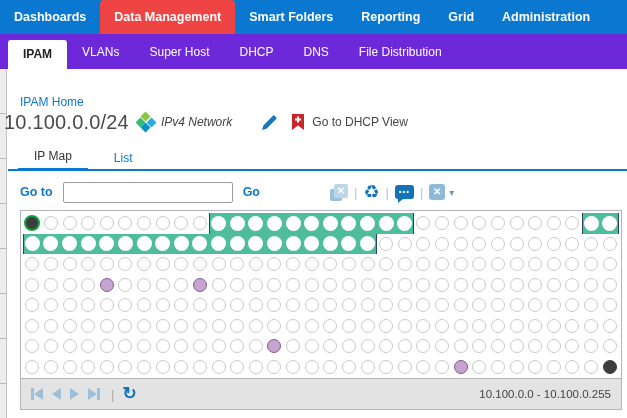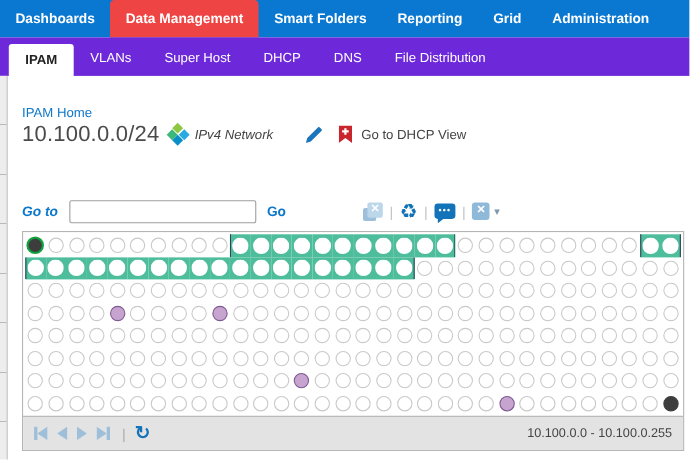--- a/index.html
+++ b/index.html
@@ -21,42 +21,42 @@
   .subnav .sub-item.active { background:#fff; color:#222; font-weight:bold; line-height:29px;
             height:29px; border-radius:3px 3px 0 0; }
 
   
   .gutter { position:absolute; left:0; top:69px; bottom:0; width:7px; background:#ededed;
             border-right:1px solid #c3c3c3;
             background-image:repeating-linear-gradient(to bottom, transparent 0 44px, #b9b9b9 44px 45px); }
 
   
   .breadcrumb { position:absolute; left:20px; top:95px; font-size:12px; color:var(--link,#0d78c9); cursor:pointer; }
-  .title-row { position:absolute; left:20px; top:108px; height:28px; display:flex; align-items:center;justify-content:space-between; }
+  .title-row { position:absolute; left:4px; top:108px; height:28px; display:flex; align-items:center;justify-content:space-between; }
   .page-title { font-size:20px; color:#4a4a4a; letter-spacing:0.2px; }
   .ipv4-icon { position:relative; width:18px; height:18px; margin:0 6px 0 8px; }
   .ipv4-icon i { position:absolute; width:7px; height:7px; transform:rotate(45deg); }
   .ipv4-icon .d-top    { left:5.5px; top:0;     background:#8dc63f; }
   .ipv4-icon .d-left   { left:0;     top:5.5px; background:#3cb878; }
   .ipv4-icon .d-right  { left:11px;  top:5.5px; background:#29abe2; }
   .ipv4-icon .d-bottom { left:5.5px; top:11px;  background:#0a8ec6; }
   .type-label { font-size:12px; color:#444; margin-right:29px;font-style:italic; }
   .edit-pencil { width:17px; height:17px; cursor:pointer; margin-right:14px; }
   .dhcp-bookmark { width:12px; height:16px; cursor:pointer; margin-right:8px; }
   .dhcp-link-label { font-size:12px; color:#444; }
 
   
   .view-tabs { position:absolute; left:8px; top:146px; right:0; height:25px;
                border-bottom:2px solid var(--accent,#0a78d0); display:flex; align-items:flex-end; }
   .view-tab { font-size:12px; padding:0 16px 4px 16px; margin-left:10px; cursor:pointer; color:var(--link,#0d78c9); }
   .view-tab.active { color:#333; border-bottom:3px solid var(--accent,#0a78d0); margin-bottom:-2px; padding-bottom:5px; }
 
   
   .goto-row { position:absolute; left:20px; top:179px; right:0; height:26px; display:flex; align-items:center; }
-  .goto-label { font-size:12.5px; font-weight:bold; color:var(--link,#0d78c9);font-style:italic; }
+  .goto-label { font-size:12.5px; font-weight:bold; color:var(--link,#0d78c9); }
   .goto-input { width:170px; height:21px; margin:0 10px; border:1px solid #9e9e9e; border-radius:2px;
                 font-size:12px; padding:0 5px; color:#333; outline:none; font-family:"Liberation Sans",sans-serif; }
   .goto-go { font-size:12.5px; font-weight:bold; color:var(--link,#0d78c9); cursor:pointer; }
   .mini-toolbar { display:flex; align-items:center; margin-left:70px; }
   .tb-sep { color:#c2c2c2; font-size:13px; margin:0 6px; }
   .icon-export { position:relative; width:18px; height:17px; cursor:pointer; }
   .icon-export .back { position:absolute; left:0; bottom:0; width:12px; height:12px; background:#9dbfda; border-radius:2px; }
   .icon-export .front { position:absolute; right:0; top:0; width:14px; height:14px; background:#bcd6ea; border-radius:2px;
                         color:#fff; font-size:10px; font-weight:bold; text-align:center; line-height:14px; }
   .icon-recycle { color:#1273b8; font-size:18px; line-height:17px; cursor:pointer; }
@@ -135,20 +135,24 @@
     <svg class="edit-pencil" viewBox="0 0 16 16">
       <path fill="#1b75bb" d="M1 15l1.2-4.2L11.5 1.5c.3-.3.8-.3 1.1 0l1.9 1.9c.3.3.3.8 0 1.1L5.2 13.8 1 15z"></path>
     </svg>
     <svg class="dhcp-bookmark" viewBox="0 0 12 16">
       <path fill="#c9252c" d="M0 0h12v16L6 11.5 0 16z"></path>
       <path fill="#ffffff" d="M5 2.5h2v2h2v2H7v2H5v-2H3v-2h2z"></path>
     </svg>
     <span class="dhcp-link-label">Go to DHCP View</span>
   </div>
 
+  <div class="view-tabs">
+    <div class="view-tab active">IP Map</div>
+    <div class="view-tab">List</div>
+  </div>
 
   <div class="goto-row">
     <span class="goto-label">Go to</span>
     <input class="goto-input" type="text" value="" style="">
     <span class="goto-go">Go</span>
     <div class="mini-toolbar">
       <span class="icon-export">
         <span class="back"></span>
         <span class="front">✕</span>
       </span>

